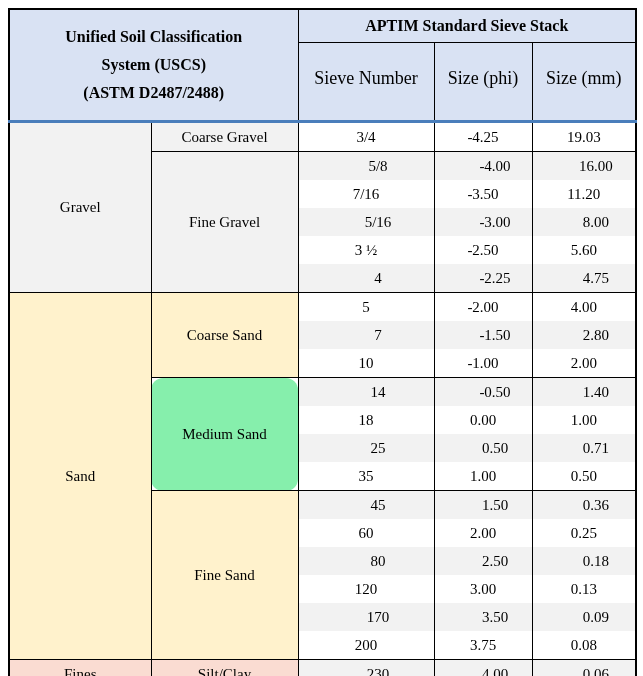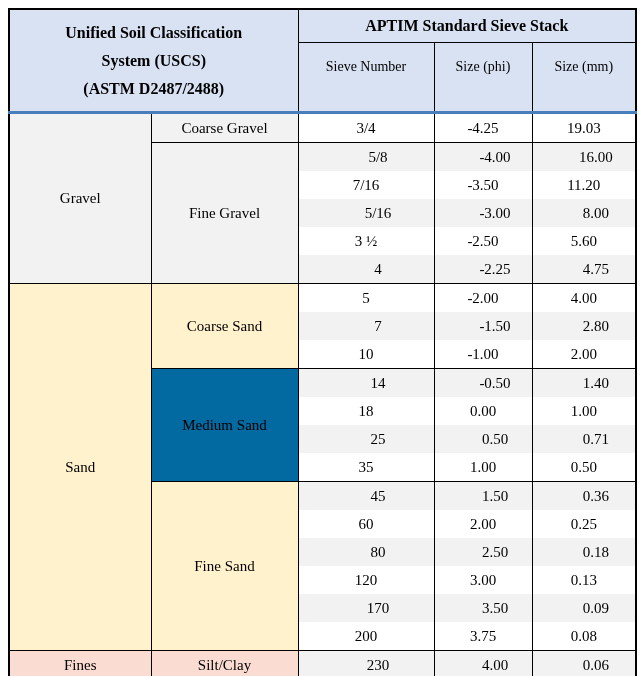--- a/index.html
+++ b/index.html
@@ -36,23 +36,23 @@
   }
   th.left-head .hline{line-height:28px;}
   th.aptim{
     background:var(--head-fill);
     font-weight:bold;font-size:16px;
     border-bottom:1.5px solid #000;
     height:32px;
   }
   tr.subhead th{
     background:var(--head-fill);
-    font-weight:normal;font-size:14px;
+    font-weight:normal;font-size:18px;
     border-bottom:3px solid var(--blue-line);
-    height:52px;vertical-align:top;padding-top:16px;
+    height:52px;vertical-align:top;padding-top:25px;
   }
   
   tbody td{font-size:15px;background:#ffffff;height:28px;}
   tbody td.band{background:var(--band-fill);padding-left:24px;}
   tbody td.cat{font-size:15px;}
   tr.sec > td{border-top:1.5px solid #000;}
 </style>
 </head>
 <body>
 
@@ -125,21 +125,21 @@
           <td class="band">7</td>
           <td class="band">-1.50</td>
           <td class="band">2.80</td>
         </tr>
         <tr>
           <td>10</td>
           <td>-1.00</td>
           <td>2.00</td>
         </tr>
         <tr class="sec">
-          <td rowspan="4" class="cat" style="background: #0369a1;">Medium Sand</td>
+          <td rowspan="4" class="cat" style="background: #86efac; border-radius: 12px;">Medium Sand</td>
           <td class="band">14</td>
           <td class="band">-0.50</td>
           <td class="band">1.40</td>
         </tr>
         <tr>
           <td>18</td>
           <td>0.00</td>
           <td>1.00</td>
         </tr>
         <tr>

